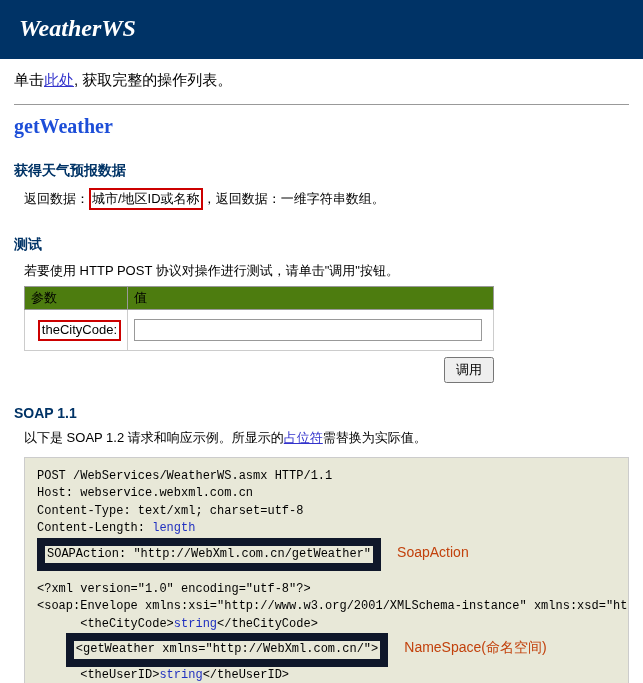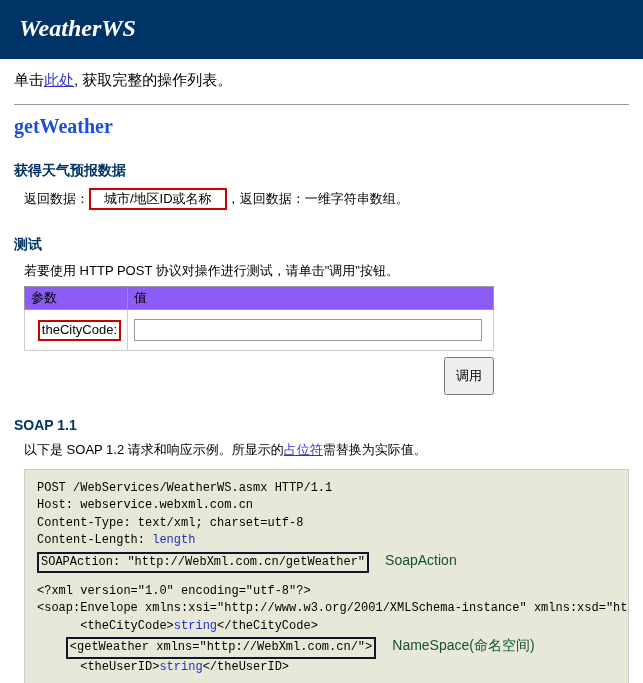--- a/index.html
+++ b/index.html
@@ -45,38 +45,38 @@
     font-family: Liberation Serif, serif;
   }
   .section-title {
     font-weight: bold;
     color: #003366;
     font-size: 14px;
     margin: 4px 0 8px 0;
   }
   .inline-red-box {
     border: 2px solid #cc0000;
-    padding: 0 13px;
+    padding: 0 1px;
     display: inline-block;
   }
   .params-line {
     margin-left: 10px;
     margin-bottom: 26px;
   }
   .test-desc {
     margin-left: 10px;
     margin-bottom: 6px;
   }
   table.param-table {
     border-collapse: collapse;
     margin-left: 10px;
     width: 470px;
   }
   table.param-table th {
-    background: #8b5cf6;
+    background: #4d7c0f;
     border: 1px solid #999;
     text-align: left;
     font-weight: normal;
     padding: 2px 6px;
     font-size: 13px;
   }
   table.param-table td {
     border: 1px solid #ccc;
     padding: 9px 6px;
     font-size: 13px;
@@ -97,21 +97,21 @@
     font-size: 12px;
     padding: 1px 3px;
   }
   .invoke-row {
     text-align: right;
     padding-right: 12px;
     margin: 6px 0 22px 0;
   }
   button.invoke {
     font-size: 13px;
-    padding: 8px 10px;
+    padding: 2px 10px;
     font-family: inherit;
   }
   .soap-desc {
     margin-left: 10px;
     margin-bottom: 10px;
   }
   .code-block {
     background: #e8e8d8;
     border: 1px solid #ccc;
     margin-left: 10px;
@@ -121,26 +121,26 @@
     line-height: 1.45;
     white-space: nowrap;
     overflow: hidden;
     position: relative;
   }
   .ph {
     color: #2030c0;
     text-align: center;
   }
   .red-outline {
-    border: 2px solid #0f172a;
+    border: 8px solid #0f172a;
     padding: 0 2px;
     display: inline-block;
   }
   .red-annot {
-    color: #14532d;
+    color: #c2410c;
     font-family: Arial, "Microsoft YaHei", sans-serif;
     font-size: 14px;
     margin-left: 16px;
   }
   .code-block .blank {
     height: 10px;
   }
 </style>
 </head>
 <body>

